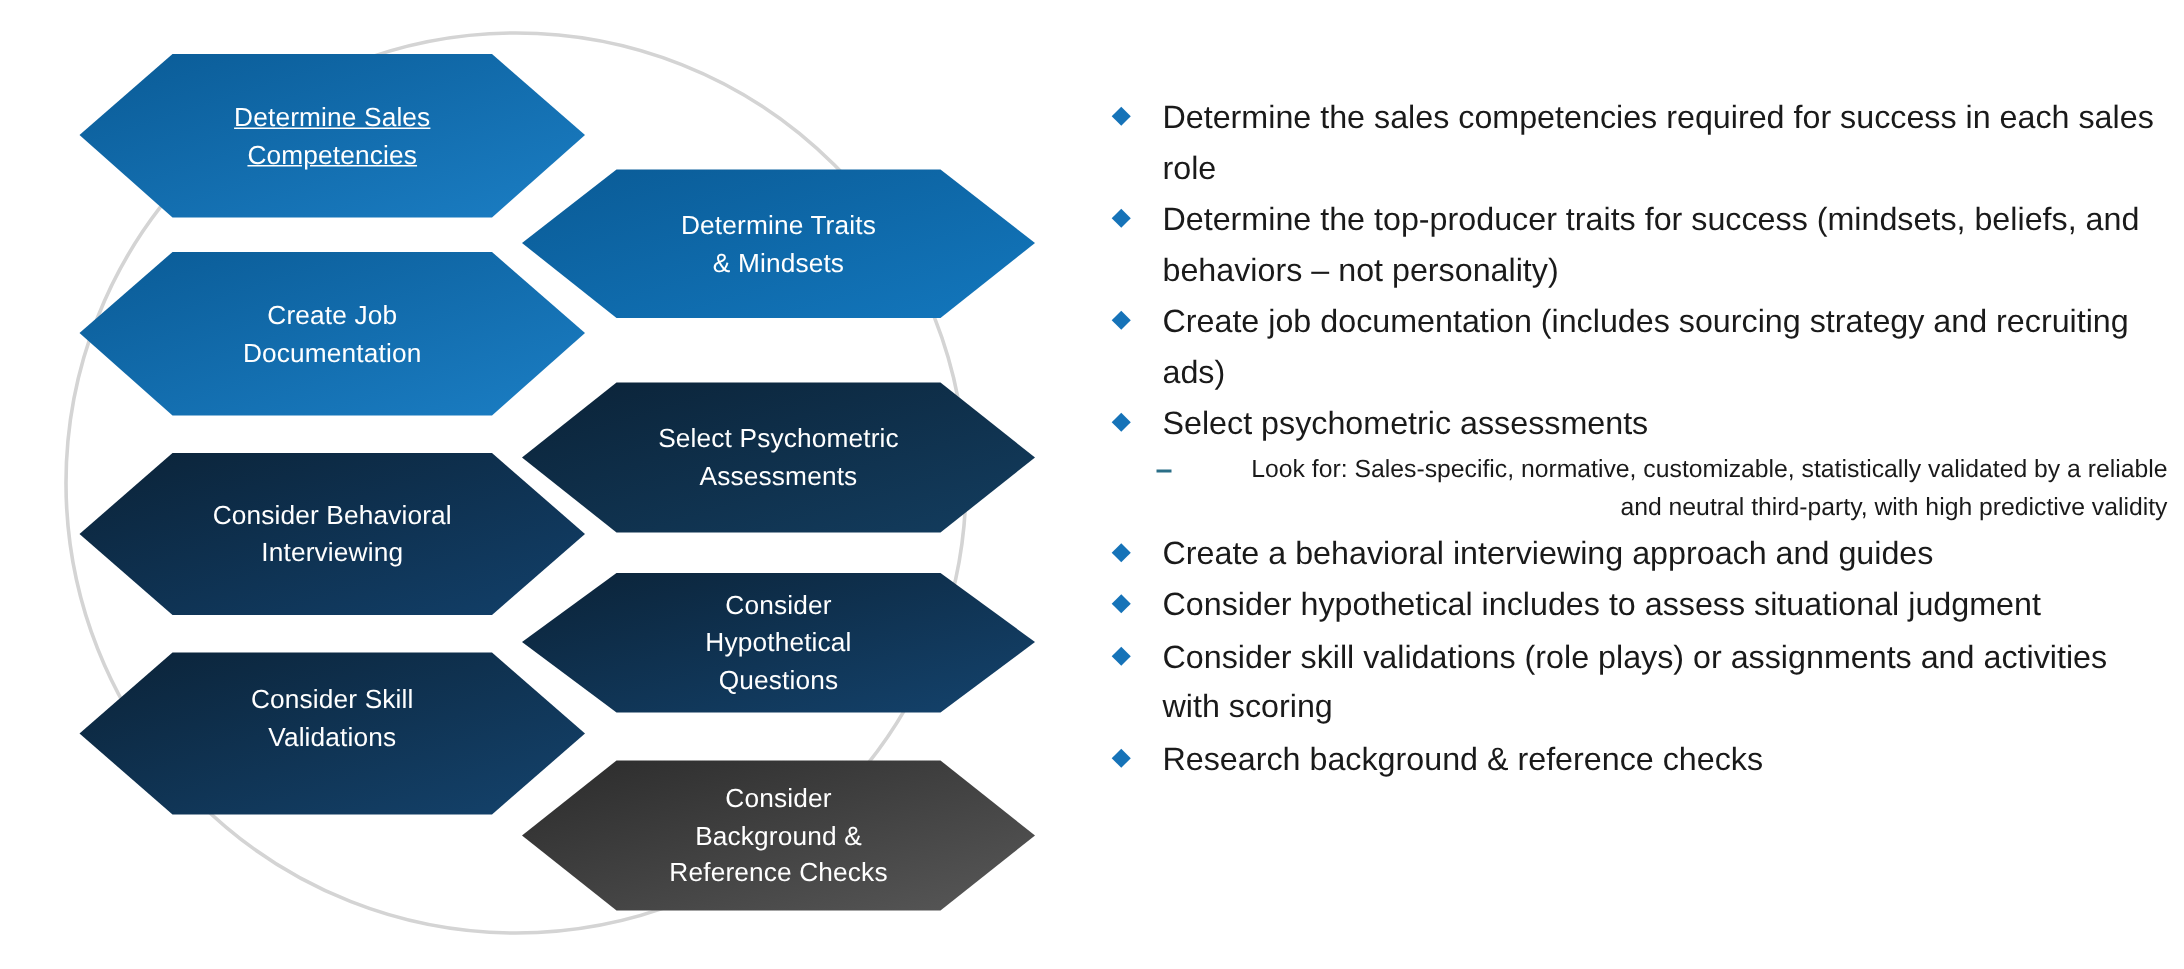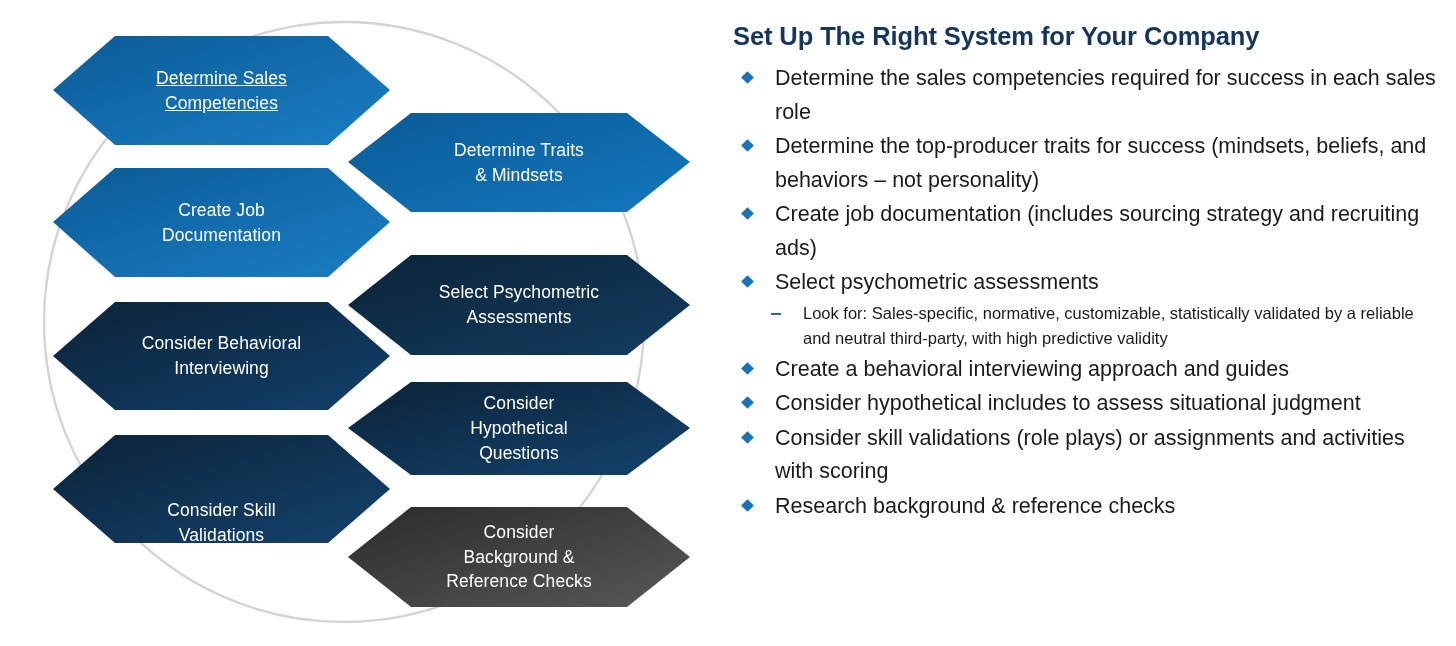--- a/index.html
+++ b/index.html
@@ -78,20 +78,21 @@
     padding-left: 42px;
     font-size: 21.5px;
     line-height: 1.56;
     color: #1a1a1a;
   }
   .bullet-row.lvl2 {
     padding-left: 70px;
     font-size: 16.5px;
     line-height: 1.54;
     color: #1a1a1a;
+    text-align: right;
   }
   .bullet-mark {
     position: absolute;
     display: block;
   }
   .bullet-row.lvl1 > .bullet-mark {
     left: 10px;
     top: 11px;
     width: 9px;
     height: 9px;
@@ -174,31 +175,30 @@
   <div class="hex-label" style="left:53px; top:168px; width:337px; height:109px;">Create Job
 Documentation</div>
 
   <div class="hex-label" style="left:53px; top:302px; width:337px; height:108px;">Consider Behavioral
 Interviewing</div>
 
   <div class="hex-label" style="left:348px; top:382px; width:342px; height:93px;">Consider
 Hypothetical
 Questions</div>
 
-  <div class="hex-label" style="left:53px; top:435px; width:337px; height:87px;margin-top:44px;">Consider Skill
+  <div class="hex-label" style="left:53px; top:435px; width:337px; height:87px;">Consider Skill
 Validations</div>
 
   <div class="hex-label" style="left:348px; top:507px; width:342px; height:100px;">Consider
 Background &amp;
 Reference Checks</div>
 </div>
 
 <div id="right-panel">
 
-  <div id="panel-title">Set Up The Right System for Your Company</div>
 
   <div id="bullet-list">
 
     <div class="bullet-row lvl1">
       <span class="bullet-mark"></span>
       <span class="bullet-text">Determine the sales competencies required for success in each sales role</span>
     </div>
 
     <div class="bullet-row lvl1">
       <span class="bullet-mark"></span>

